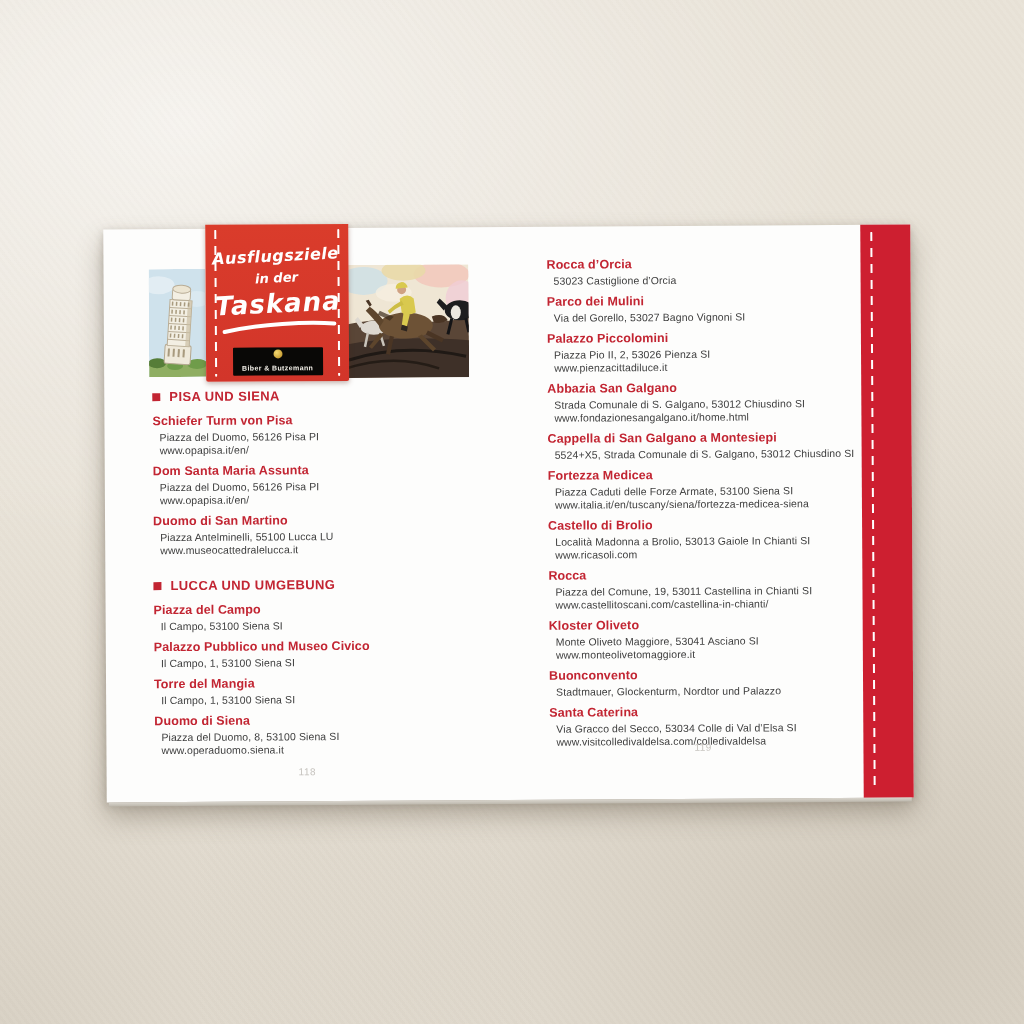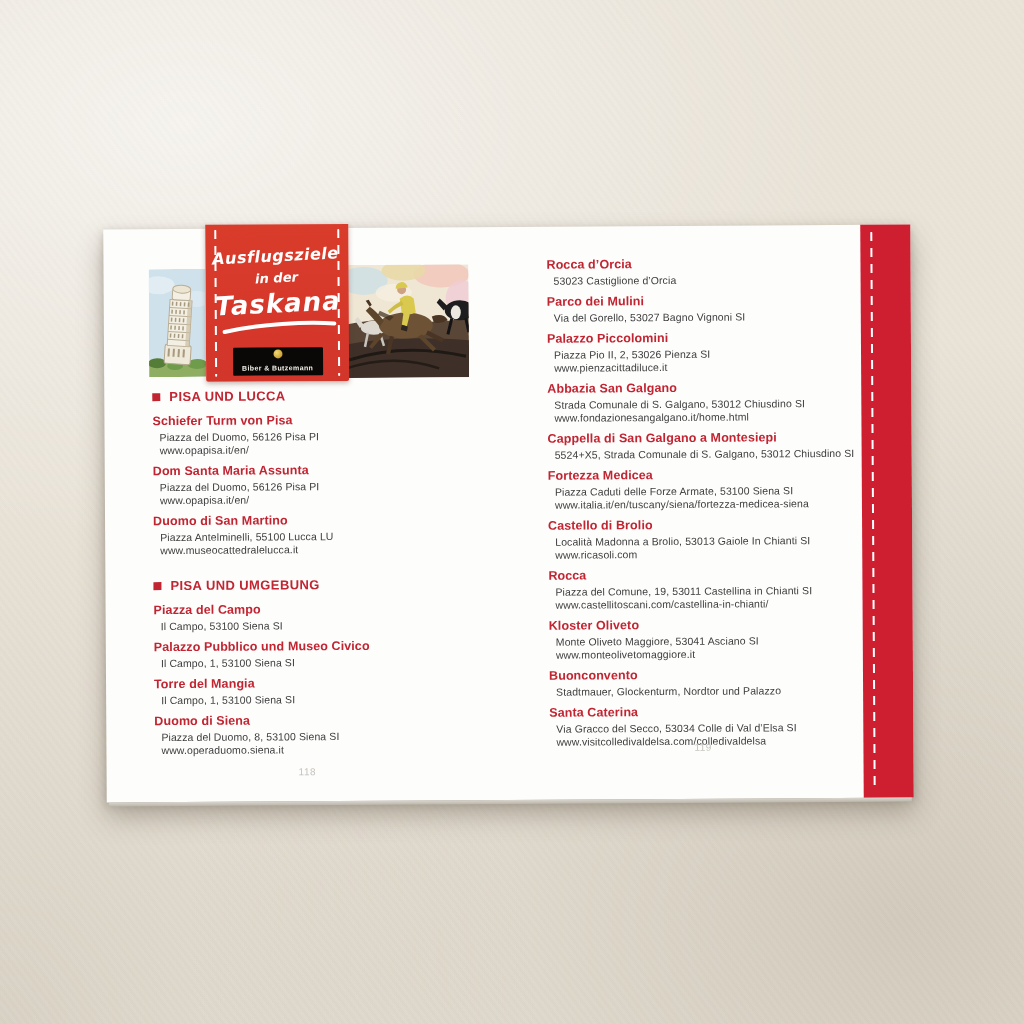--- a/index.html
+++ b/index.html
@@ -232,42 +232,42 @@
     </div>
     <div class="publisher">
       <span class="logo-dot"></span>
       <div class="pub-name">Biber &amp; Butzemann</div>
     </div>
   </div>
 
   <div class="col col-left">
     <div class="section">
       <div class="section-header">
-        <span class="bullet"></span><span>PISA UND LUCCA</span>
+        <span class="bullet"></span><span>PISA UND SIENA</span>
       </div>
       <div class="entry">
         <div class="entry-title">Schiefer Turm von Pisa</div>
         <div class="entry-line">Piazza del Duomo, 56126 Pisa PI</div>
         <div class="entry-line">www.opapisa.it/en/</div>
       </div>
       <div class="entry">
         <div class="entry-title">Dom Santa Maria Assunta</div>
         <div class="entry-line">Piazza del Duomo, 56126 Pisa PI</div>
         <div class="entry-line">www.opapisa.it/en/</div>
       </div>
       <div class="entry">
         <div class="entry-title">Duomo di San Martino</div>
         <div class="entry-line">Piazza Antelminelli, 55100 Lucca LU</div>
         <div class="entry-line">www.museocattedralelucca.it</div>
       </div>
     </div>
 
     <div class="section">
       <div class="section-header">
-        <span class="bullet"></span><span>PISA UND UMGEBUNG</span>
+        <span class="bullet"></span><span>LUCCA UND UMGEBUNG</span>
       </div>
       <div class="entry">
         <div class="entry-title">Piazza del Campo</div>
         <div class="entry-line">Il Campo, 53100 Siena SI</div>
       </div>
       <div class="entry">
         <div class="entry-title">Palazzo Pubblico und Museo Civico</div>
         <div class="entry-line">Il Campo, 1, 53100 Siena SI</div>
       </div>
       <div class="entry">

